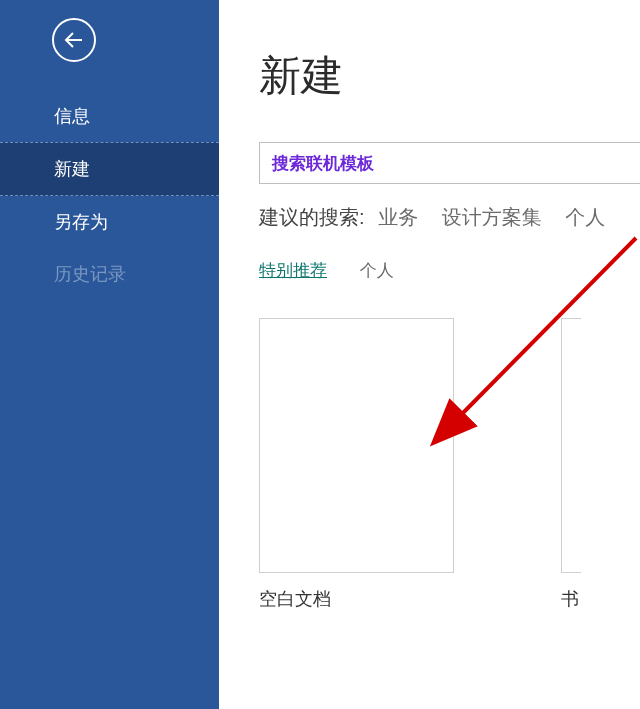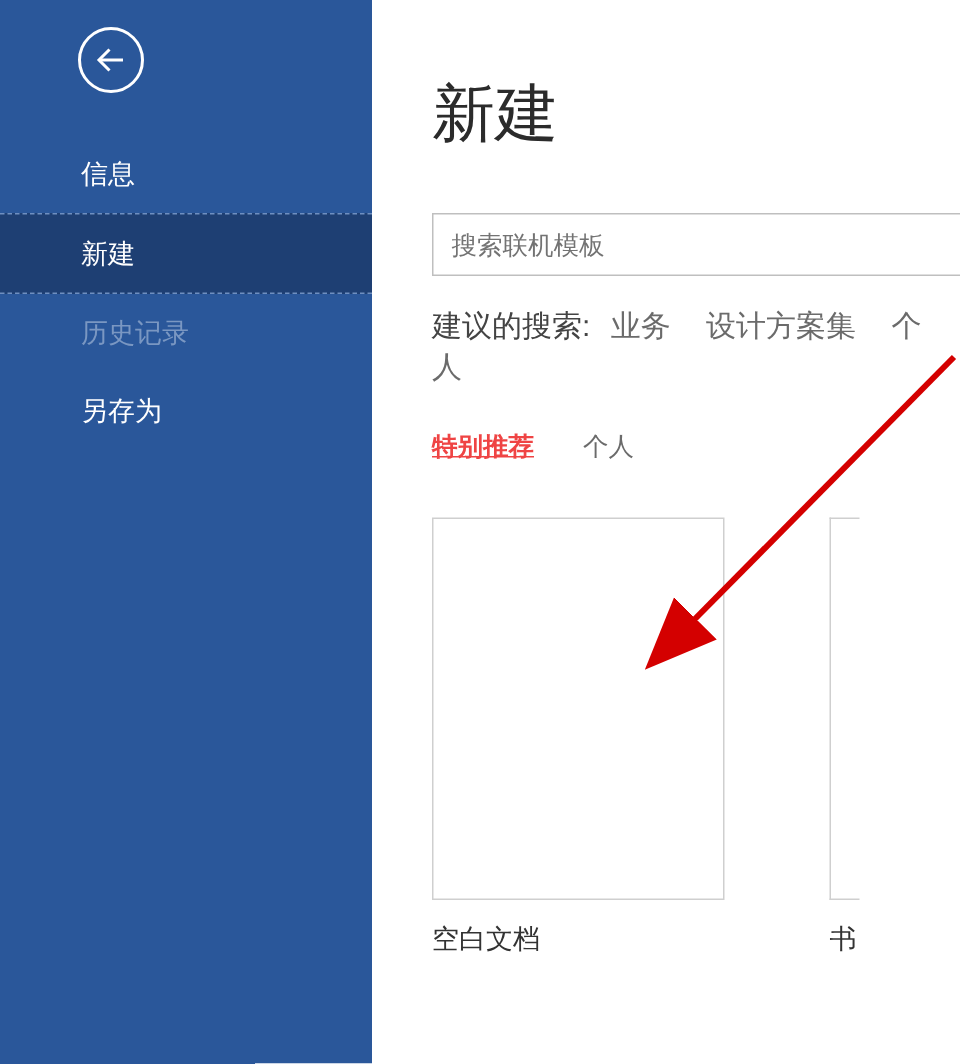--- a/index.html
+++ b/index.html
@@ -1,63 +1,63 @@
 <!DOCTYPE html>
 <html><head>
   <meta charset="utf-8">
   <style>
     * { margin: 0; padding: 0; box-sizing: border-box; }
     body { font-family: "Microsoft YaHei", "Segoe UI", sans-serif; width: 640px; height: 709px; overflow: hidden; position: relative; background: #fff; }
     .container { display: flex; height: 100%; }
-    .sidebar { width: 248px; background: #2a579a; display: flex; flex-direction: column; color: #fff; padding-top: 18px; }
+    .sidebar { width: 219px; background: #2a579a; display: flex; flex-direction: column; color: #fff; padding-top: 18px; }
     .back-circle { width: 44px; height: 44px; border: 2px solid #fff; border-radius: 50%; margin-left: 52px; margin-bottom: 28px; display: flex; align-items: center; justify-content: center; cursor: pointer; }
     .back-circle svg { width: 24px; height: 24px; }
     .menu-item { padding: 14px 54px; font-size: 18px; cursor: pointer; color: #fff; }
     .menu-item.active { background: #1e3f73; border-top: 1px dashed #6f8fc0; border-bottom: 1px dashed #6f8fc0; }
     .menu-item.disabled { color: #7a97c2; cursor: default; }
     .menu-spacer { height: 40px; }
     .main { flex: 1; padding: 48px 0 0 40px; background: #fff; position: relative; overflow: hidden; }
     .page-title { font-size: 42px; color: #2b2b2b; font-weight: 400; margin-bottom: 38px; }
     .searchbox { width: 400px; height: 42px; border: 1px solid #bfbfbf; padding: 0 12px; font-size: 17px; color: #555; background: #fff; display: flex; align-items: center; }
     .suggested-row { margin-top: 20px; font-size: 20px; color: #444; }
     .suggested-row .sug-label { color: #444; margin-right: 8px; }
     .sug-link { color: #6b6b6b; margin-right: 18px; cursor: pointer; }
     .tabs-row { margin-top: 28px; font-size: 17px; }
     .tab { margin-right: 28px; cursor: pointer; color: #6b6b6b; }
-    .tab.active { color: #ef4444; font-weight: bold; text-decoration: underline; }
-    .template-grid { margin-top: 36px; display: flex; gap: 70px; }
+    .tab.active { color: #0f766e; font-weight: normal; text-decoration: underline; }
+    .template-grid { margin-top: 36px; display: flex; gap: 107px; }
     .template-item { display: flex; flex-direction: column; align-items: flex-start; }
     .template-thumb { width: 195px; height: 255px; background: #fff; border: 1px solid #cfcfcf; cursor: pointer; }
     .template-label { margin-top: 14px; font-size: 18px; color: #333; }
     .template-thumb.cut { width: 20px; border-left: 1px solid #cfcfcf; border-right: none; }
     .arrow-overlay { position: absolute; top: 0; left: 0; width: 640px; height: 709px; pointer-events: none; }
   </style>
 </head>
 <body>
 
 <div class="container">
   <nav class="sidebar">
     <div class="back-circle">
       <svg viewBox="0 0 24 24" fill="none" stroke="#fff" stroke-width="2">
         <line x1="20" y1="12" x2="4" y2="12"></line>
         <polyline points="11,5 4,12 11,19"></polyline>
       </svg>
     </div>
     <div class="menu-item">信息</div>
     <div class="menu-item active">新建</div>
+    <div class="menu-item">另存为</div>
     <div class="menu-item disabled">历史记录</div>
-    <div class="menu-item">另存为</div>
     <div class="menu-spacer"></div>
   </nav>
 
   <main class="main">
     <h1 class="page-title">新建</h1>
 
     <div class="searchbox">
-      <span style="color:#737373;">搜索联机模板</span>
+      <span style="color:#6d28d9;font-weight:bold;">搜索联机模板</span>
     </div>
 
     <div class="suggested-row">
       <span class="sug-label">建议的搜索:</span>
       <span class="sug-link">业务</span>
       <span class="sug-link">设计方案集</span>
       <span class="sug-link">个人</span>
     </div>
 
     <div class="tabs-row">

